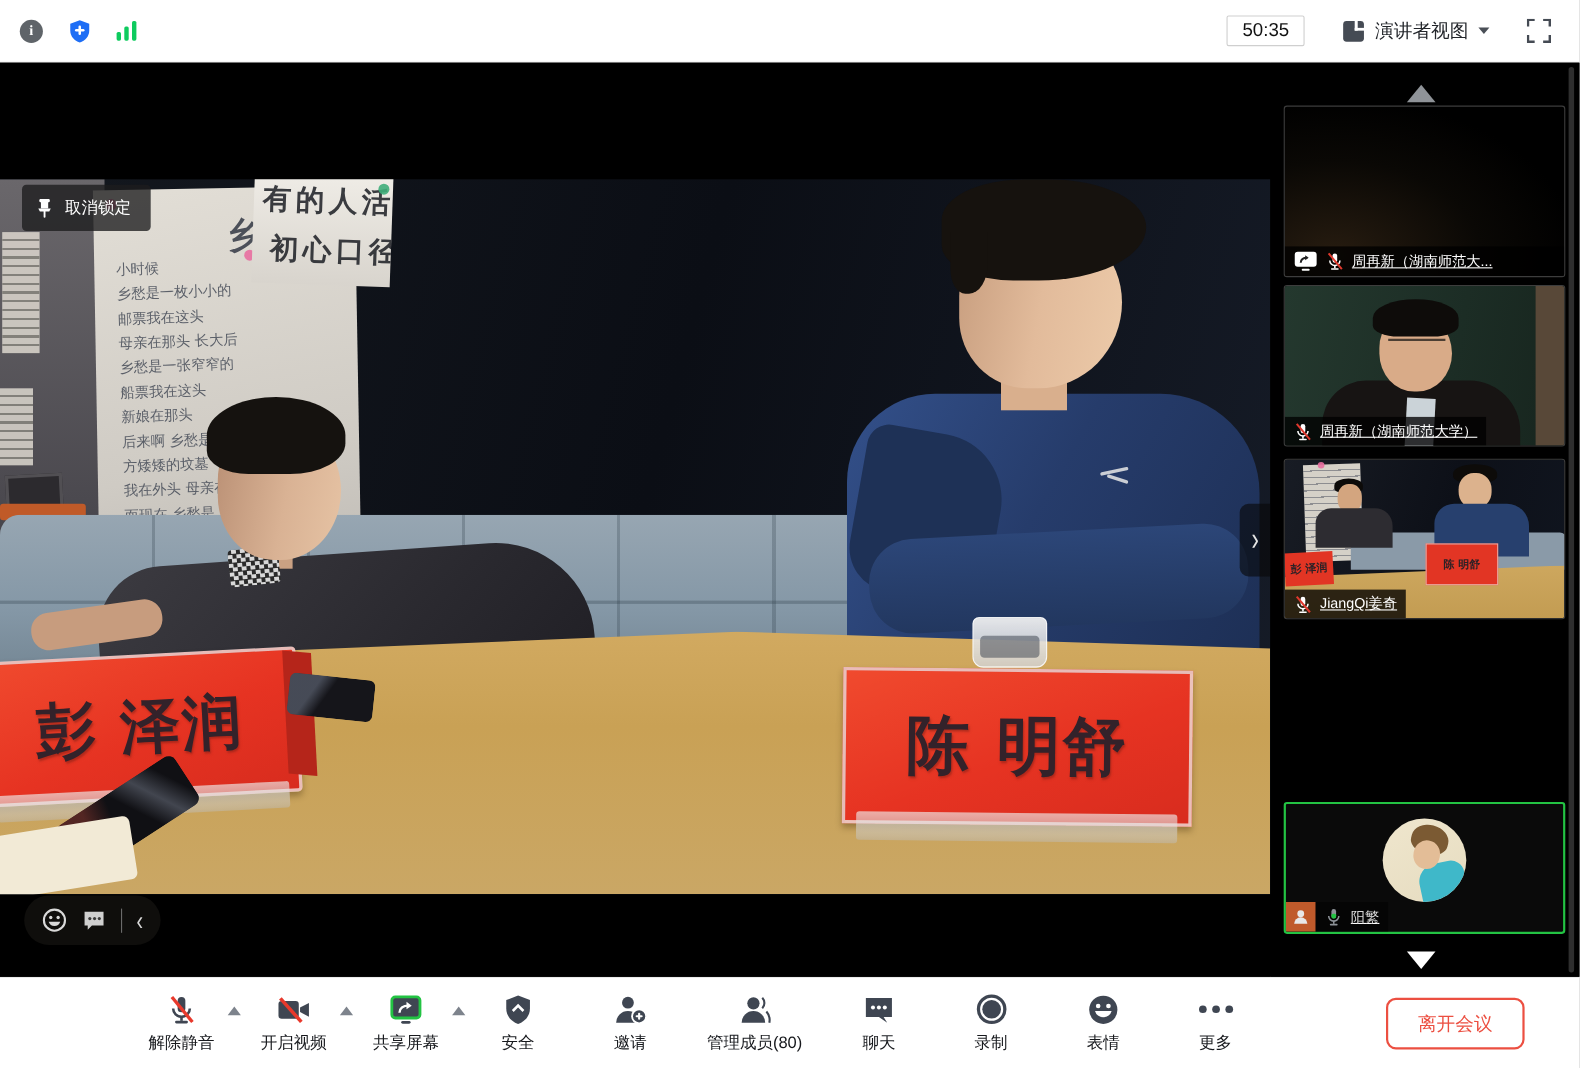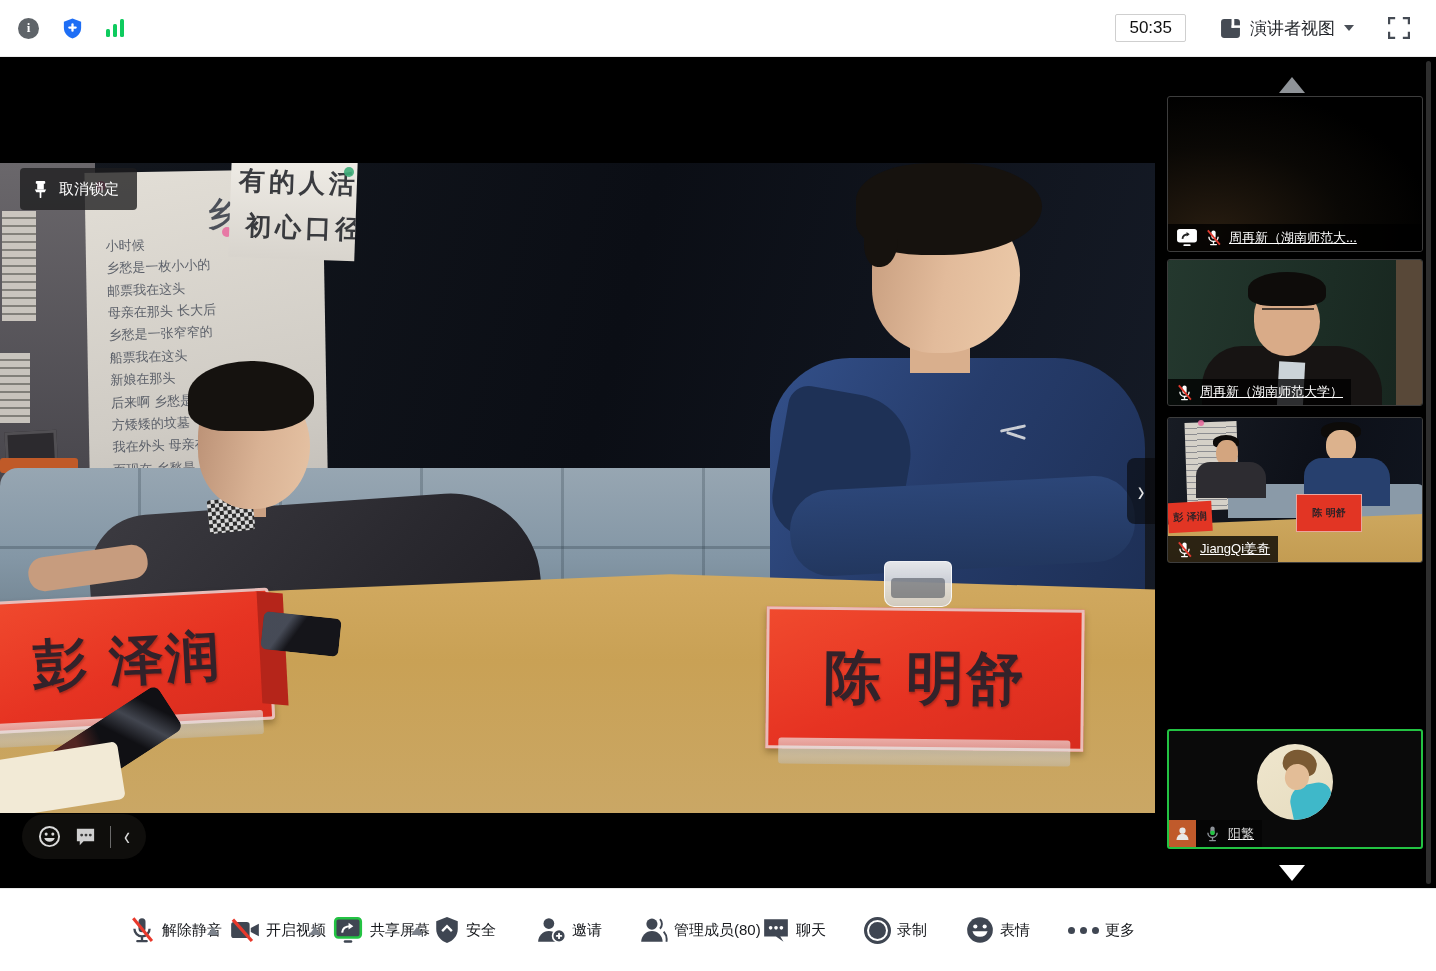--- a/index.html
+++ b/index.html
@@ -223,21 +223,21 @@
   .pa-hair { position:absolute; left:26px; top:6px; width:34px; height:26px; background:#7b5a33;
     border-radius:50% 50% 40% 40%; transform:rotate(14deg); }
   .pa-face { position:absolute; left:28px; top:20px; width:24px; height:26px; background:#e3bd97;
     border-radius:48%; transform:rotate(10deg); }
   .pa-body { position:absolute; left:34px; top:40px; width:42px; height:40px; background:#3fb8c9;
     border-radius:40% 30% 0 0; transform:rotate(-12deg); }
 
   
   .toolbar { height:83px; background:#fff; border-top:1px solid #e9e9e9; display:flex;
     align-items:center; padding-left:128px; flex:0 0 83px; }
-  .tb-item { width:74px; display:flex; flex-direction:row; align-items:center; gap:6px;
+  .tb-item { width:74px; display:flex; flex-direction:column; align-items:center; gap:6px;
     position:relative; cursor:pointer; flex:none; }
   .tb-item + .tb-item { margin-left:28px; }
   .tb-label { font-size:15px; color:#17191d; white-space:nowrap; }
   .tb-icon { height:30px; display:flex; align-items:center; justify-content:center; }
   .tb-caret { width:0; height:0; border-left:6px solid transparent; border-right:6px solid transparent;
     border-bottom:8px solid #7d838c; position:absolute; right:-17px; top:12px; cursor:pointer; }
   .wide { width:96px; }
   .record-icon { width:27px; height:27px; border:3px solid #3f4652; border-radius:50%;
     display:flex; align-items:center; justify-content:center; }
   .record-icon i { width:17px; height:17px; background:#3f4652; border-radius:50%; display:block; }
@@ -620,14 +620,15 @@
       <div class="tb-icon">
           <div class="more-icon">
             <i></i>
             <i></i>
             <i></i>
           </div>
         </div>
       <span class="tb-label">更多</span>
     </div>
 
+    <button class="leave-btn">离开会议</button>
   </div>
 </div>
 
 </body></html>

